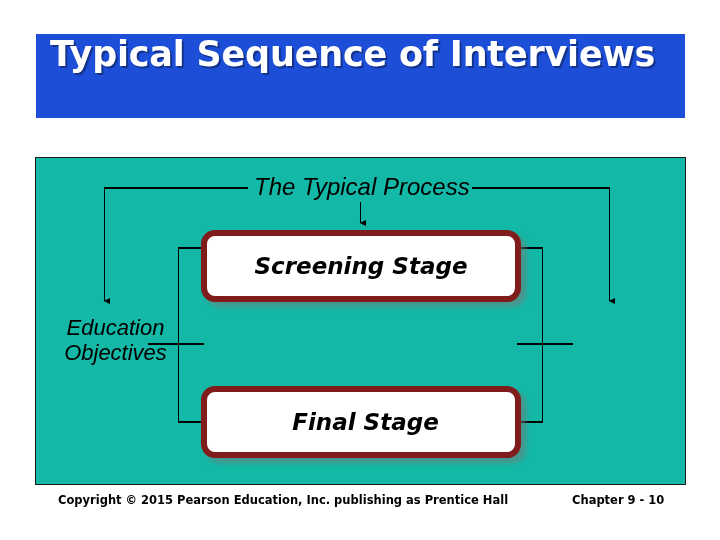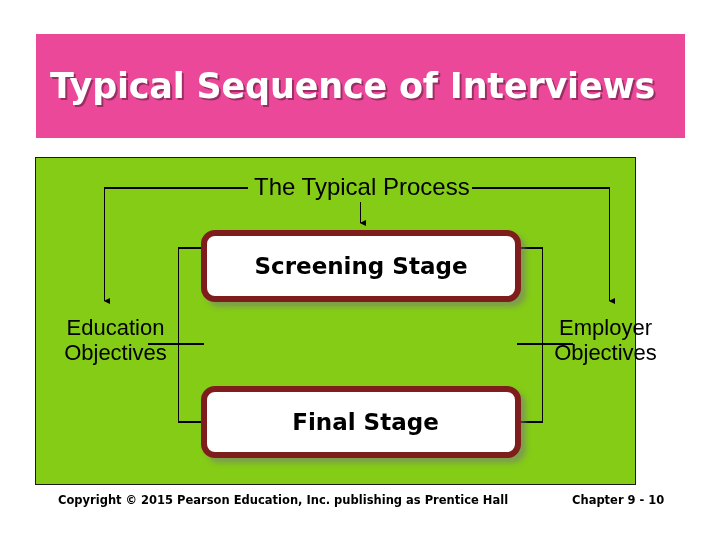--- a/index.html
+++ b/index.html
@@ -15,47 +15,47 @@
     overflow: hidden;
     position: relative;
   }
 
   
   #title-bar {
     position: absolute;
     left: 36px;
     top: 34px;
     width: 649px;
-    height: 104px;
-    background: #ec4899;
+    height: 84px;
+    background: #1d4ed8;
     display: flex;
-    align-items: center;
     box-sizing: border-box;
     padding-left: 14px;
   }
   #title-text {
     color: #ffffff;
     font-family: "DejaVu Sans", sans-serif;
     font-weight: bold;
     font-size: 35px;
     letter-spacing: -0.2px;
     white-space: nowrap;
     text-shadow: 2px 2px 0 rgba(0,0,0,0.35);
   }
 
   
   #diagram-frame {
     position: absolute;
     left: 35px;
     top: 157px;
-    width: 601px;
+    width: 651px;
     height: 328px;
     border: 1.5px solid #1a1a1a;
     box-sizing: border-box;
-    background: #84cc16;
+    background: #14b8a6;
+    font-style: italic;
   }
   #diagram-svg {
     position: absolute;
     left: 0;
     top: 0;
   }
 
   .dg-label {
     position: absolute;
     font-family: "Liberation Sans", sans-serif;
@@ -180,21 +180,20 @@
       <line x1="481" y1="186" x2="507" y2="186" stroke-width="1.4"></line>
       <line x1="481" y1="264" x2="507" y2="264" stroke-width="1.4"></line>
       <line x1="506" y1="186" x2="537" y2="186" stroke-width="1.4"></line>
     </g>
   </svg>
 
   <div class="dg-label" id="label-process">The Typical Process</div>
 
   <div class="dg-label" id="label-applicant">Education Objectives</div>
 
-  <div class="dg-label" id="label-employer">Employer Objectives</div>
 
   <div class="stage-box" id="stage-box-2">
     <span class="stage-label">Final Stage</span>
   </div>
 
 
   <div class="stage-box" id="stage-box-0">
     <span class="stage-label">Screening Stage</span>
   </div>
 

